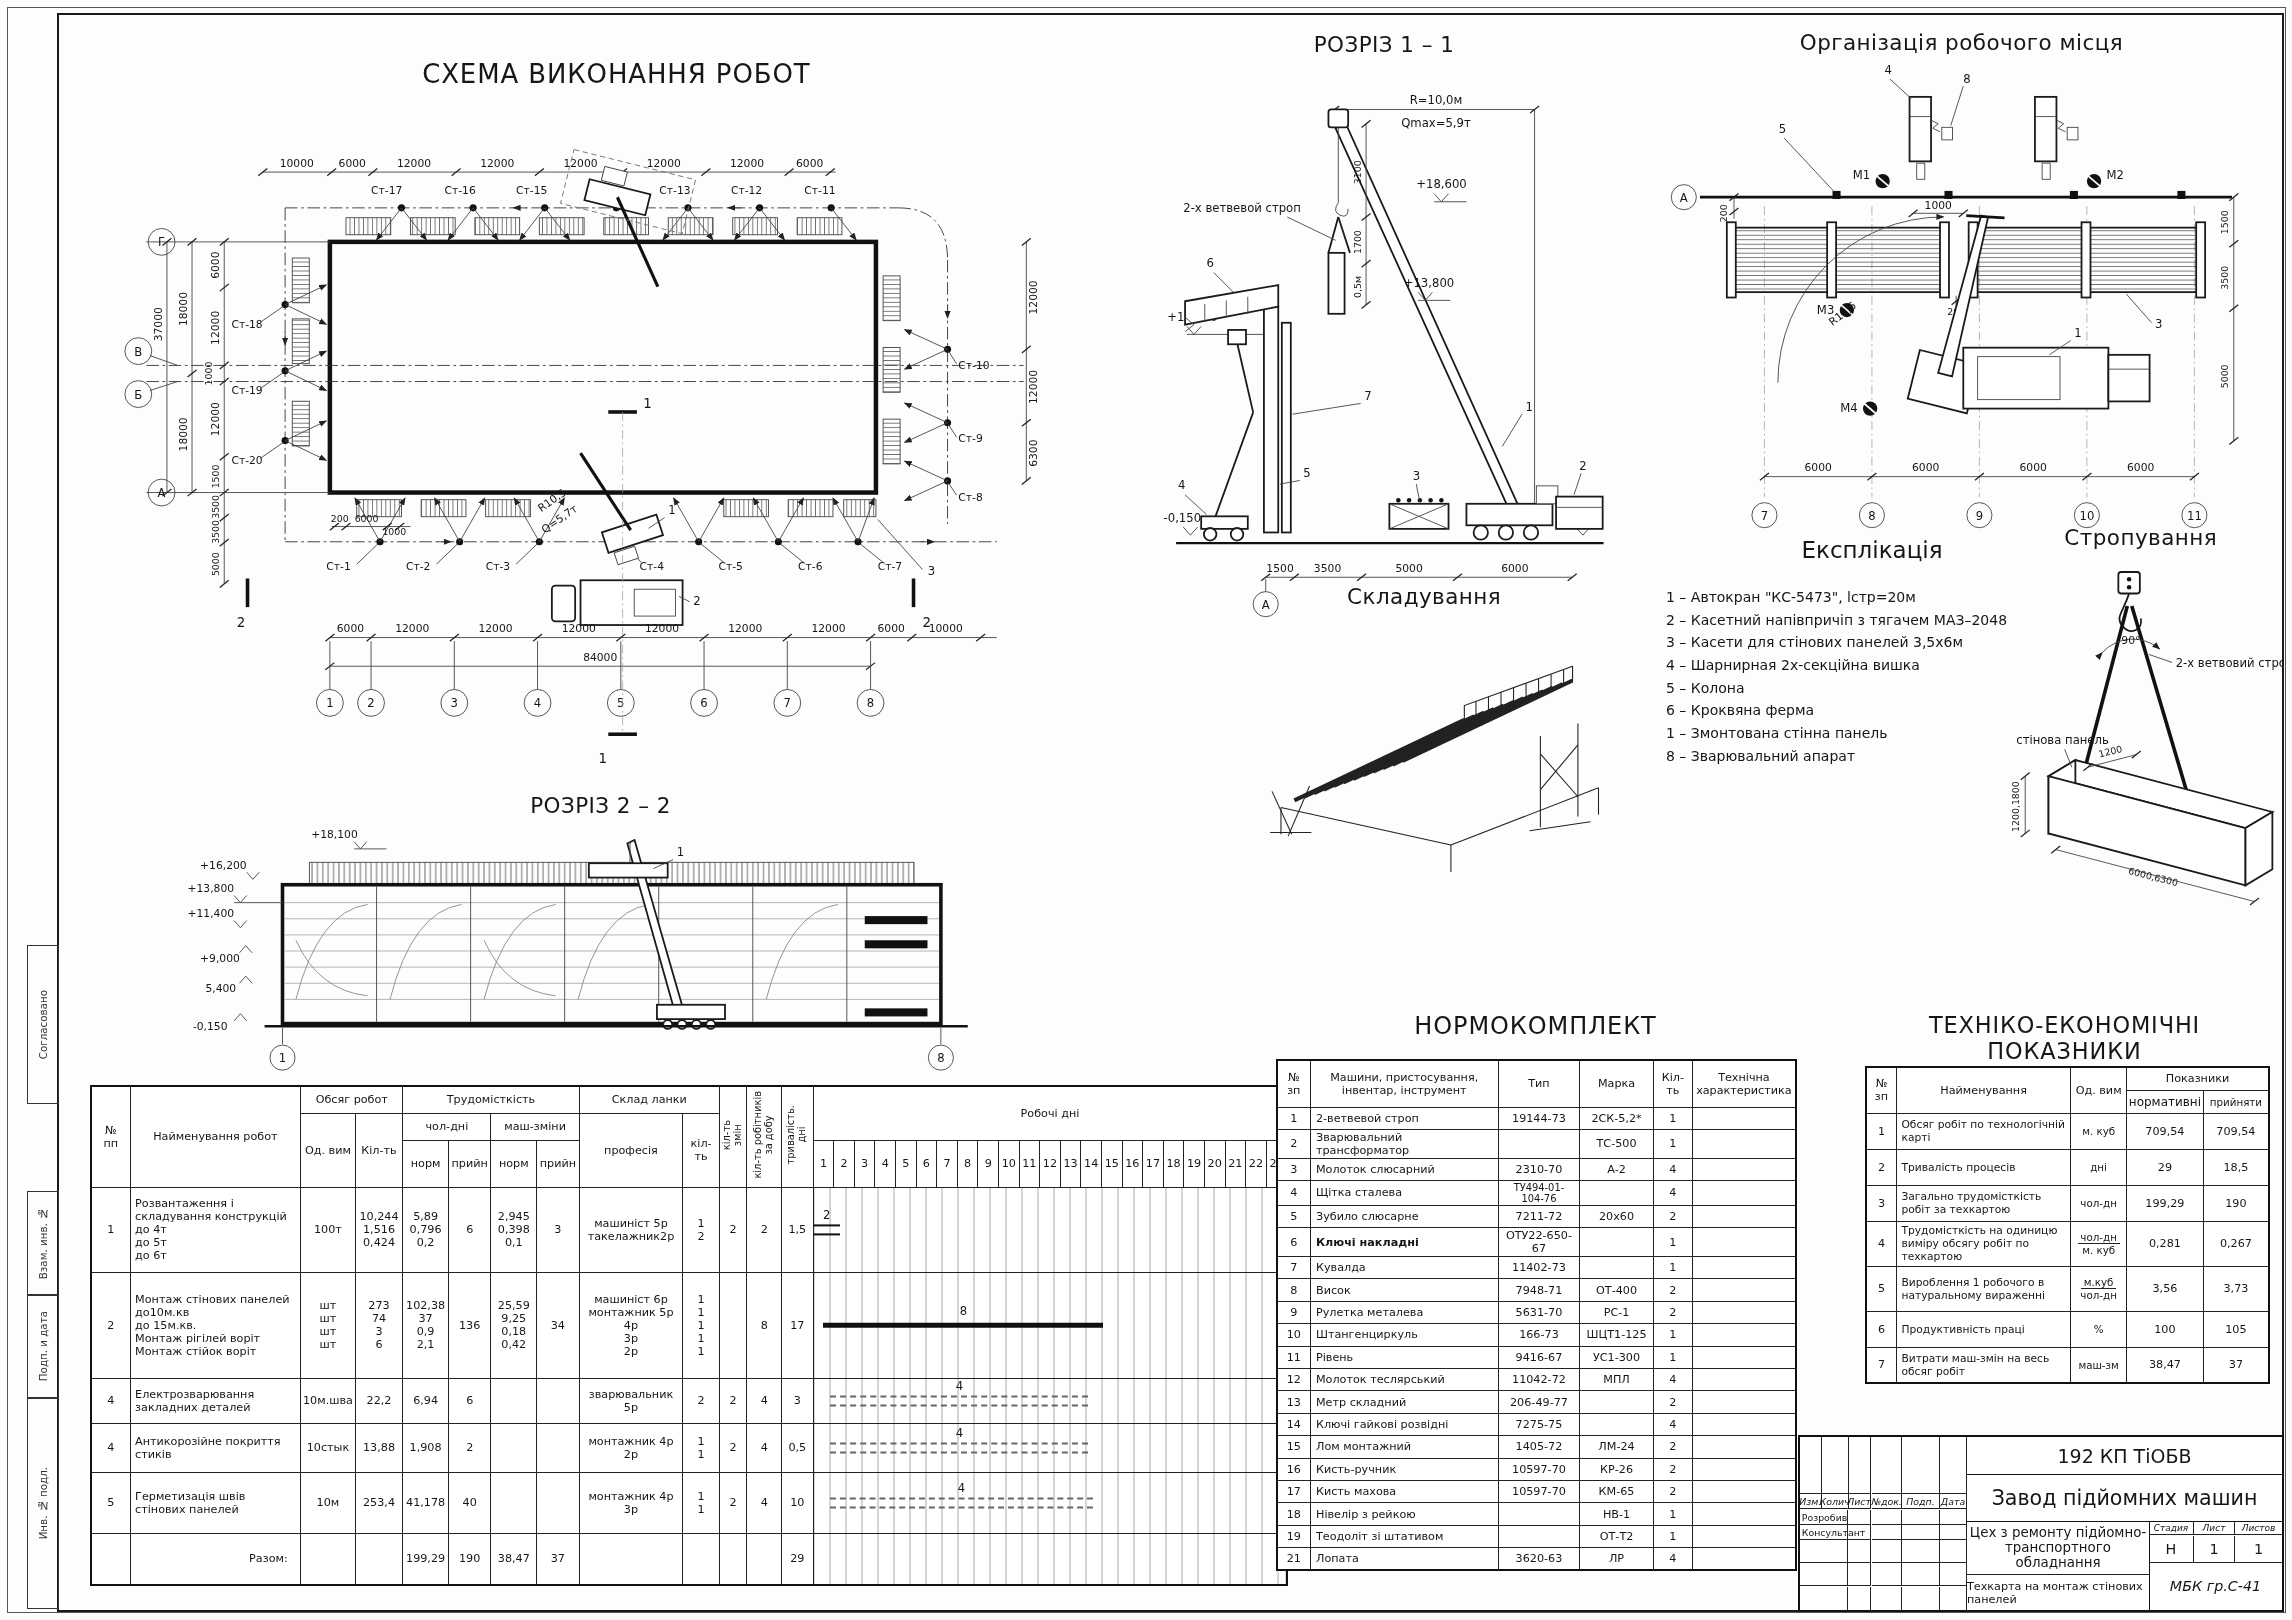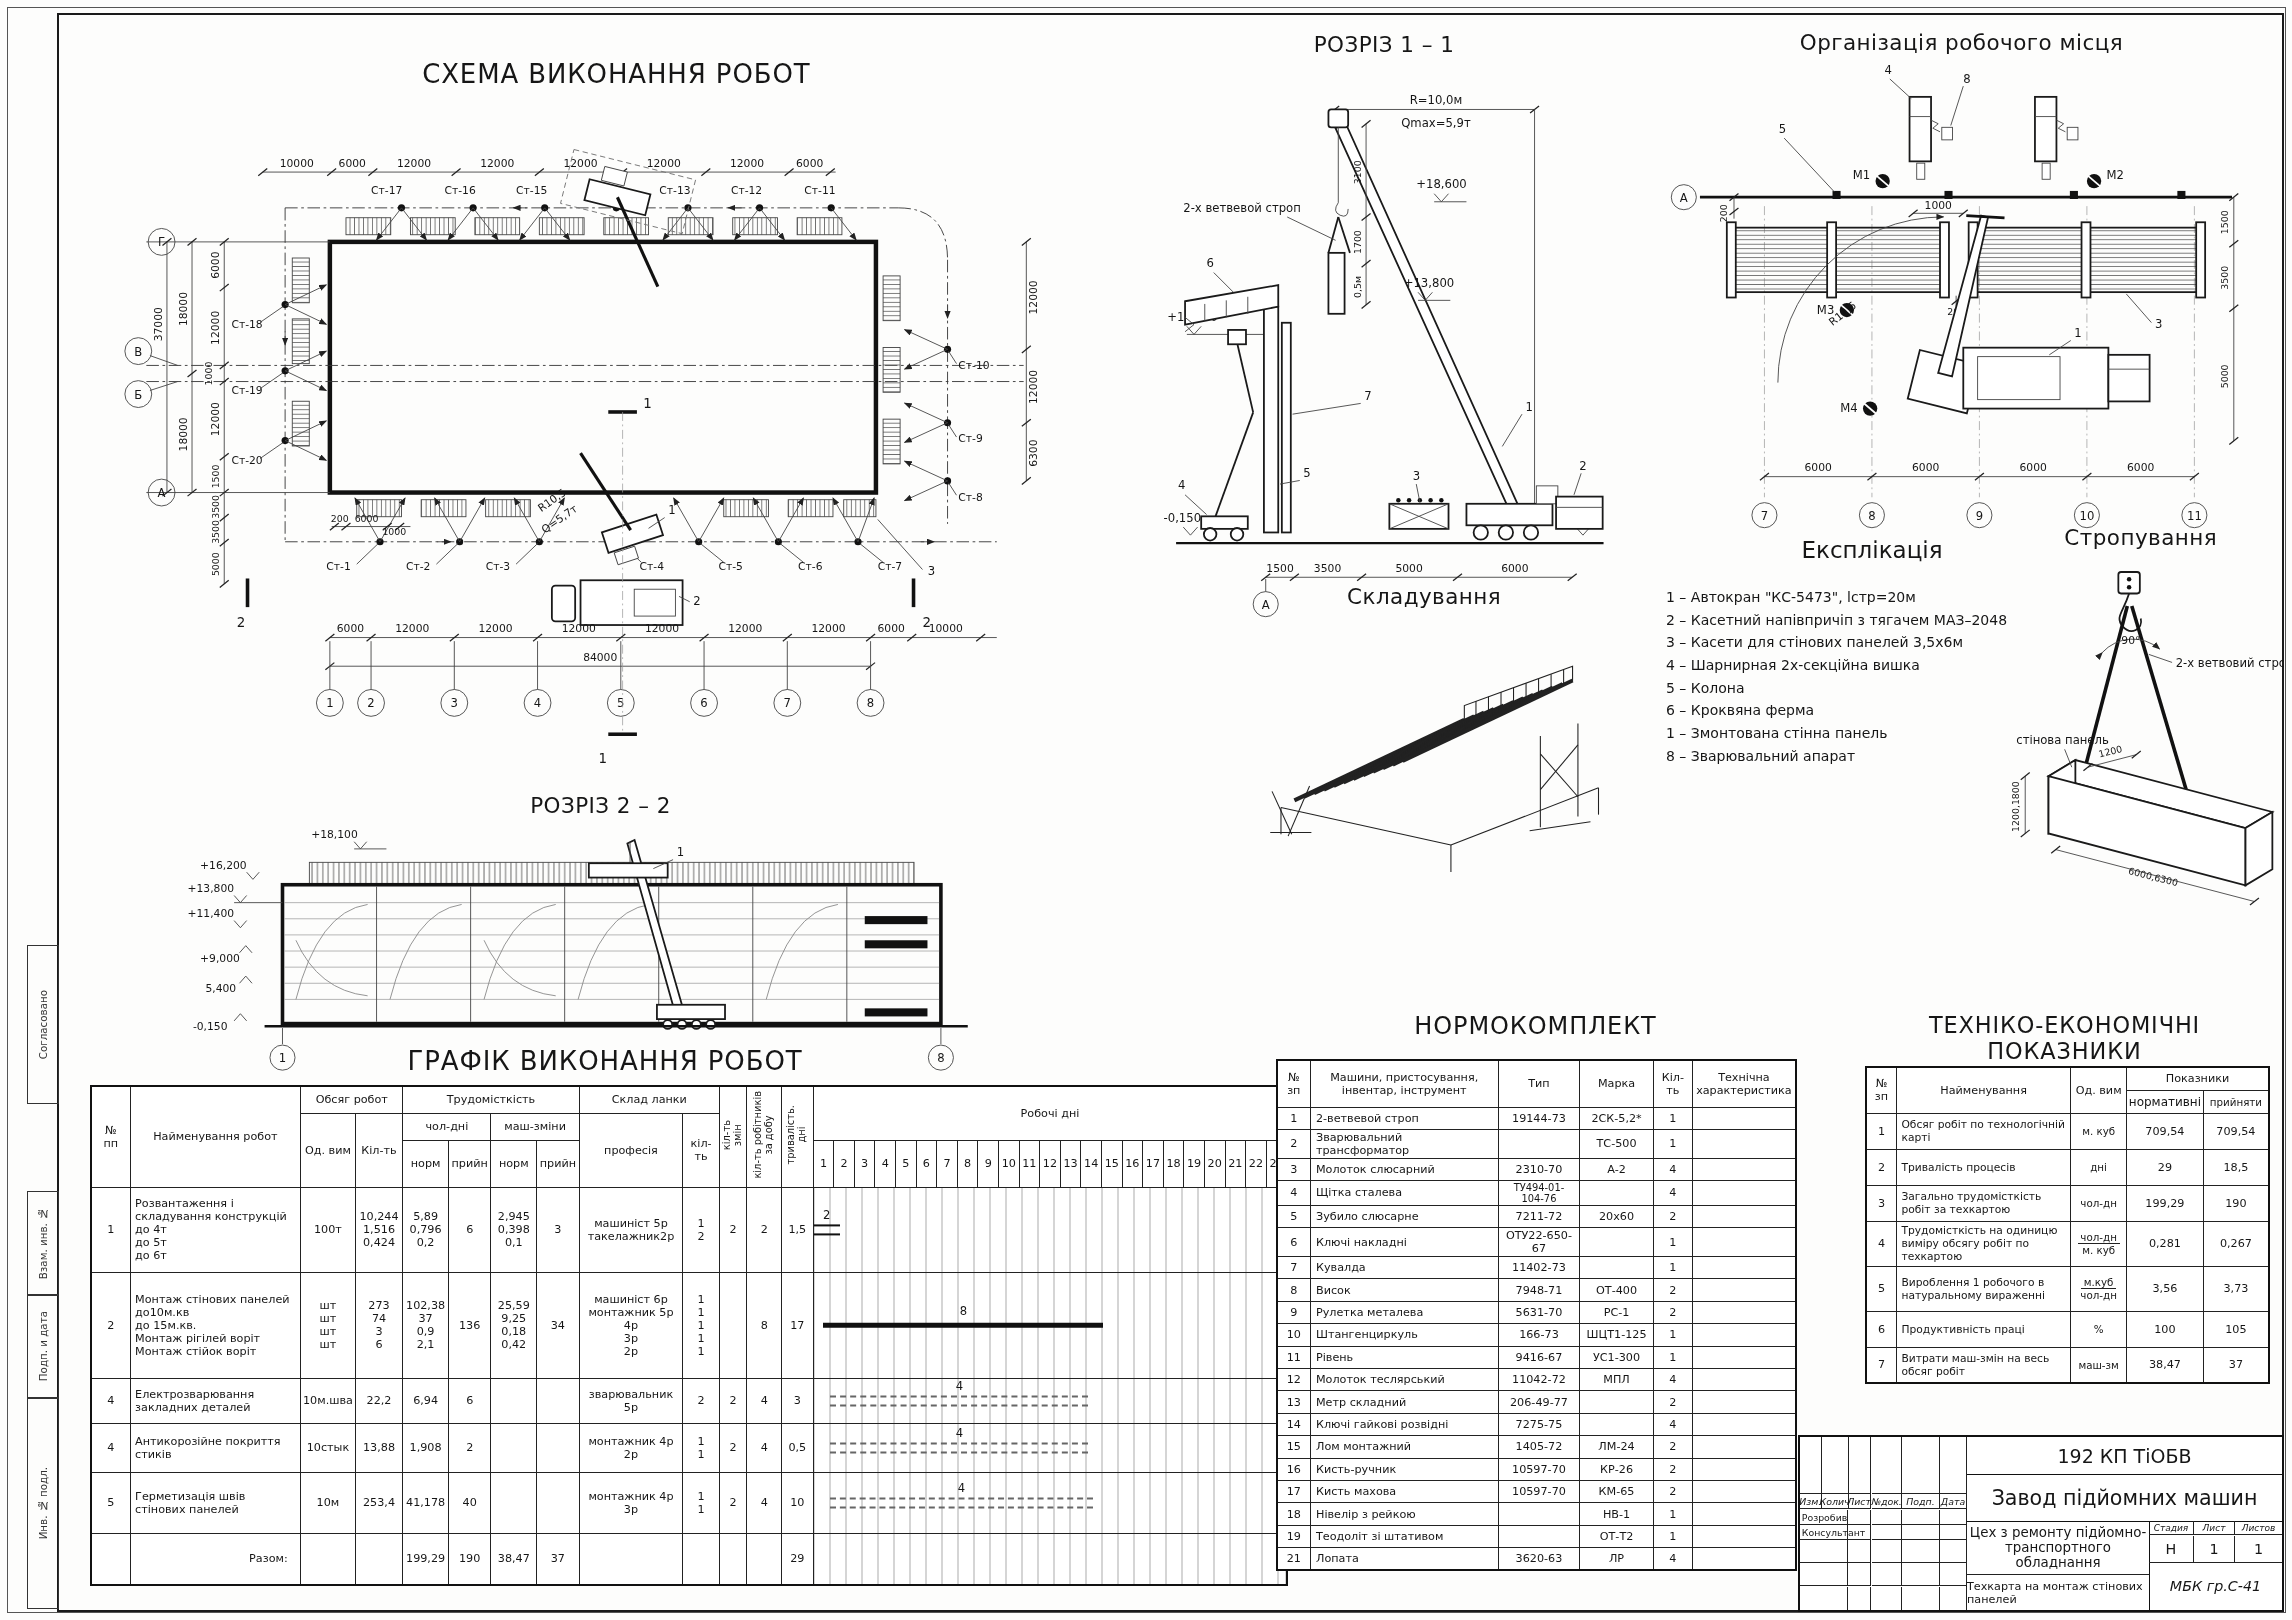--- a/index.html
+++ b/index.html
@@ -857,21 +857,20 @@
         <use href="#tkS" x="36" y="288"></use>
         <use href="#tkS" x="36" y="352"></use>
       <text class="t11" x="29" y="322" transform="rotate(-90 29 322)" text-anchor="middle">1200,1800</text>
       <line x1="70" y1="370" x2="292" y2="428" class="thin"></line>
         <use href="#tkS" x="70" y="370"></use>
         <use href="#tkS" x="292" y="428"></use>
       <text class="t11" x="178" y="404" transform="rotate(14.5 178 404)" text-anchor="middle">6000,6300</text>
     </g>
   </svg>
 
-  <div class="ttl" style="left:90px;top:1046px;width:1030px;">ГРАФІК ВИКОНАННЯ  РОБОТ</div>
   <table class="dtable sched" style="position:absolute;left:90px;top:1085px;">
     <thead>
       <tr style="height:27px;">
         <th rowspan="3" style="width:34px;">№
 пп</th>
         <th rowspan="3" style="width:166px;">Найменування робот</th>
         <th colspan="2">Обсяг робот</th>
         <th colspan="4">Трудомісткість</th>
         <th colspan="2">Склад ланки</th>
         <th rowspan="3" style="width:23px;"><span class="vert">кіл-ть
@@ -1112,21 +1111,21 @@
         <tr style="height: 22.4px;">
           <td>5</td>
           <td style="text-align: left; padding-left: 5.4px;">Зубило слюсарне</td>
           <td>7211-72</td>
           <td>20х60</td>
           <td>2</td>
           <td></td>
         </tr>
         <tr style="height: 22.4px;">
           <td>6</td>
-          <td style="text-align: left; padding-left: 5.4px;">Ключі накладні</td>
+          <td style="text-align: left; padding-left: 5.4px; font-weight: bold;">Ключі накладні</td>
           <td>ОТУ22-650-67</td>
           <td></td>
           <td>1</td>
           <td></td>
         </tr>
         <tr style="height: 22.4px;">
           <td>7</td>
           <td style="text-align: left; padding-left: 5.4px;">Кувалда</td>
           <td>11402-73</td>
           <td></td>

